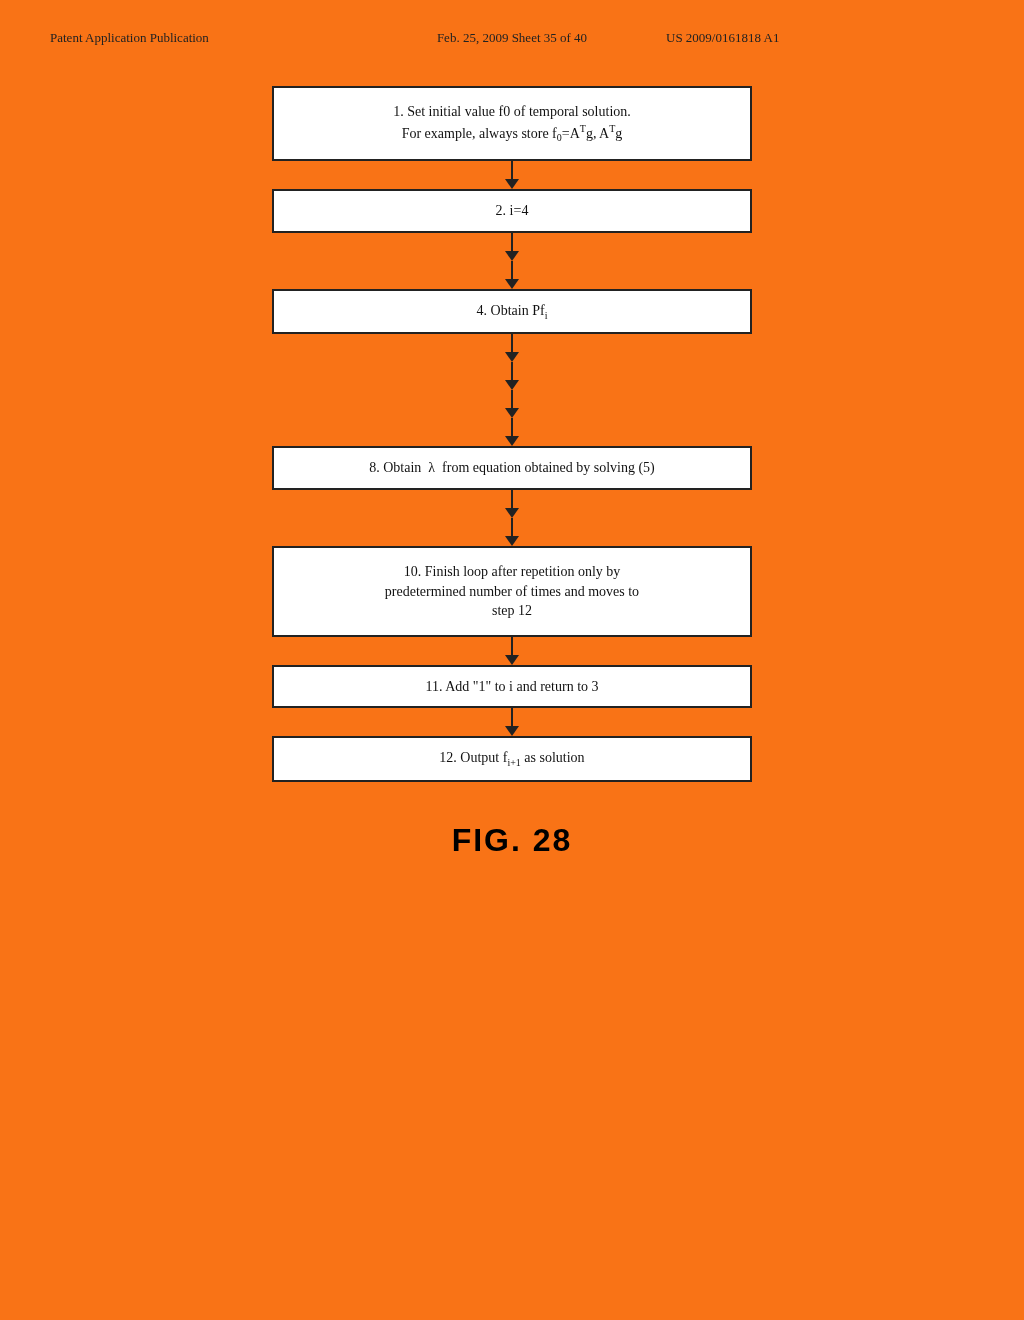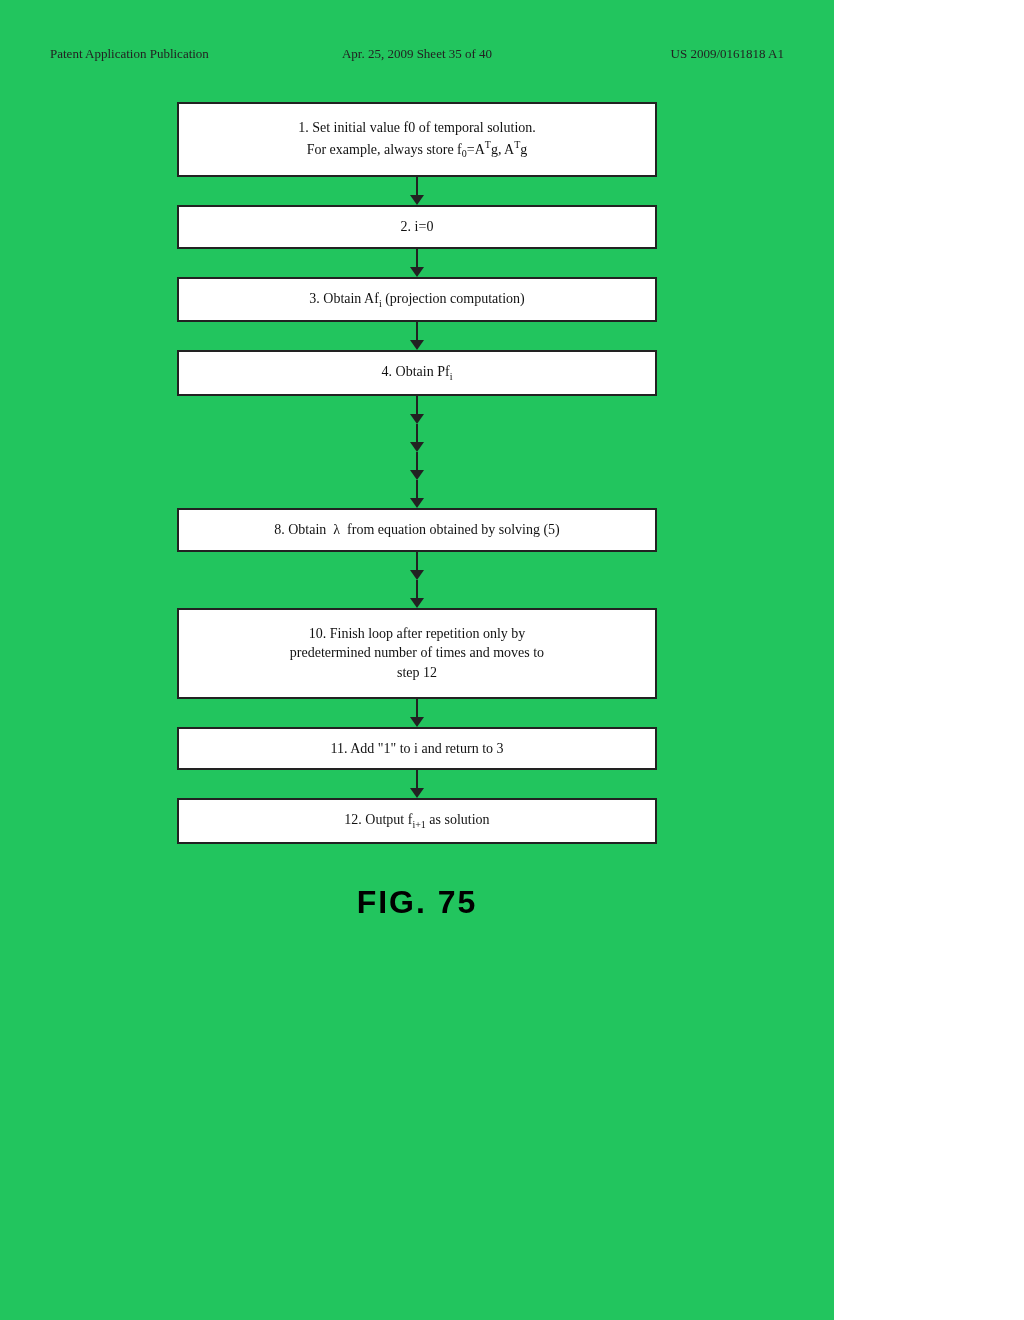--- a/index.html
+++ b/index.html
@@ -5,40 +5,40 @@
     * { box-sizing: border-box; margin: 0; padding: 0; }
     body {
       background: #fff;
       font-family: 'Times New Roman', Times, serif;
       width: 1024px;
       min-height: 1320px;
       position: relative;
     }
 
     .page {
-      width: 834px;
+      width: 1024px;
       min-height: 1320px;
-      background: #22c55e;
-      padding: 46px 50px;
+      background: #f97316;
+      padding: 30px 50px;
     }
 
     .header {
       display: flex;
       justify-content: space-between;
       align-items: center;
       margin-bottom: 40px;
       font-size: 13px;
       color: #222;
     }
 
     .header-left, .header-center, .header-right {
       flex: 1;
     }
     .header-center { text-align: center; }
-    .header-right { text-align: right; }
+    .header-right { }
 
     .flowchart-container {
       display: flex;
       flex-direction: column;
       align-items: center;
       gap: 0;
       margin-top: 8px;
     }
 
     .flow-box {
@@ -95,48 +95,45 @@
       font-size: 10px;
       vertical-align: sub;
     }
   </style>
 </head>
 <body>
 
 <div class="page">
   <div class="header">
     <div class="header-left">Patent Application Publication</div>
-    <div class="header-center">Apr. 25, 2009  Sheet 35 of 40</div>
+    <div class="header-center">Feb. 25, 2009  Sheet 35 of 40</div>
     <div class="header-right">US 2009/0161818 A1</div>
   </div>
 
   <div class="flowchart-container">
 
     <div class="flow-box tall">
       1. Set initial value f0 of temporal solution.<br>
       For example, always store f<sub>0</sub>=A<sup>T</sup>g, A<sup>T</sup>g
     </div>
 
     <div class="arrow">
       <div class="arrow-line"></div>
       <div class="arrow-head"></div>
     </div>
 
     <div class="flow-box">
-      2. i=0
-    </div>
-
-    <div class="arrow">
-      <div class="arrow-line"></div>
-      <div class="arrow-head"></div>
-    </div>
-
-    <div class="flow-box">
-      3. Obtain Af<sub>i</sub> (projection computation)
-    </div>
+      2. i=4
+    </div>
+
+    <div class="arrow">
+      <div class="arrow-line"></div>
+      <div class="arrow-head"></div>
+    </div>
+
 
     <div class="arrow">
       <div class="arrow-line"></div>
       <div class="arrow-head"></div>
     </div>
 
     <div class="flow-box">
       4. Obtain Pf<sub>i</sub>
     </div>
 
@@ -197,14 +194,14 @@
       <div class="arrow-line"></div>
       <div class="arrow-head"></div>
     </div>
 
     <div class="flow-box">
       12. Output f<sub>i+1</sub> as solution
     </div>
 
   </div>
 
-  <div class="figure-label">FIG. 75</div>
+  <div class="figure-label">FIG. 28</div>
 </div>
 
 </body></html>

